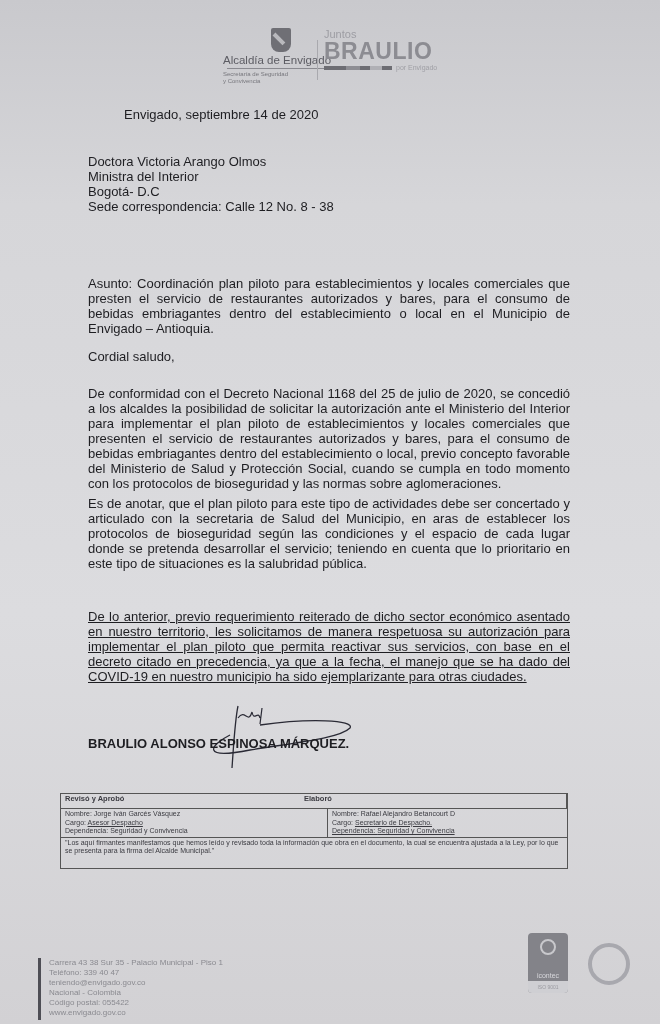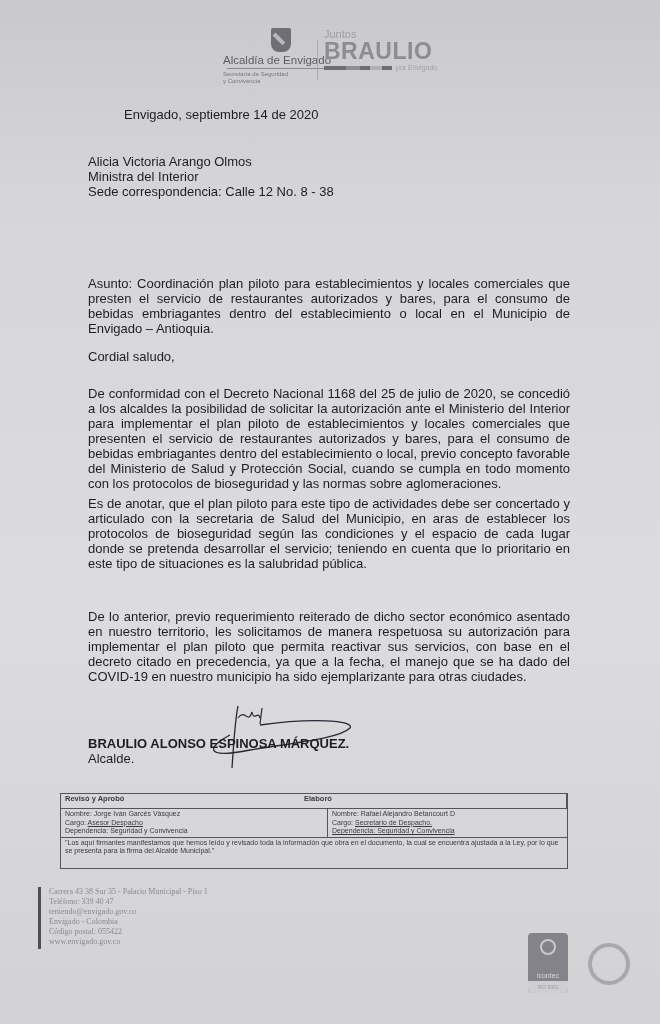--- a/index.html
+++ b/index.html
@@ -35,37 +35,37 @@
   .por { font-size: 7px; color: #a0a0a6; }
 
   .text { position: absolute; left: 88px; width: 482px; font-size: 13px; line-height: 15px; }
   .just { text-align: justify; text-align-last: left; }
   .date { top: 107px; margin-left: 36px; }
   .addr { top: 154px; }
   .asunto { top: 276px; }
   .saludo { top: 349px; }
   .p1 { top: 386px; }
   .p2 { top: 496px; }
-  .p3 { top: 609px; }
-  .signer { position: absolute; left: 88px; top: 736px; font-size: 13px; line-height: 15px; }
+  .p3 { top: 609px; text-decoration: underline; }
+  .signer { position: absolute; left: 88px; top: 736px; font-size: 13px; line-height: 15px; text-align: right; }
   .signer b { font-weight: bold; }
   .signature { position: absolute; left: 190px; top: 700px; width: 170px; height: 70px; }
 
   
   .approval { position: absolute; left: 60px; top: 793px; width: 506px; border: 1px solid #555; font-size: 7px; line-height: 8.5px; color: #3a3a40; }
   .approval .row { display: flex; }
   .approval .cell { flex: 0 0 auto; padding: 1px 4px; }
   .approval .c1 { width: 258px; border-right: 1px solid #555; }
   .approval .c2 { flex: 1; }
   .approval .head { border-bottom: 1px solid #555; height: 14px; font-weight: bold; font-size: 7.5px; }
   .approval .disclaimer { padding: 1px 4px; height: 28px; border-top: 1px solid #555; }
   u { text-decoration: underline; }
 
   
-  .footer { position: absolute; left: 38px; top: 887px; font-size: 8px; line-height: 10px; color: #8a8a90; padding-left: 8px; border-left: 3px solid #4e4e55; height: 62px; font-family: Liberation Serif, serif; }
+  .footer { position: absolute; left: 38px; top: 958px; font-size: 8px; line-height: 10px; color: #8a8a90; padding-left: 8px; border-left: 3px solid #4e4e55; height: 62px; }
   .icontec { position: absolute; left: 528px; top: 933px; width: 40px; height: 60px; border-radius: 4px; background: #838389; overflow: hidden; }
   .icontec .lbl { position: absolute; bottom: 14px; width: 100%; text-align: center; color: #d8d8dc; font-size: 7px; }
   .icontec .iso { position: absolute; bottom: 0; width: 100%; height: 12px; background: #cfcfd3; color: #9a9aa0; font-size: 5px; text-align: center; line-height: 12px; }
   .icontec .rings { position: absolute; top: 6px; left: 12px; width: 16px; height: 16px; border: 2px solid #c8c8cc; border-radius: 50%; box-sizing: border-box; }
   .seal { position: absolute; left: 588px; top: 943px; width: 42px; height: 42px; border: 4px solid #a8a8ae; border-radius: 50%; box-sizing: border-box; }
 </style>
 </head>
 <body>
 
 <div class="page">
@@ -91,40 +91,40 @@
           <span style="width:10px;background:#6d6d73"></span>
         </div>
         <span class="por">por Envigado</span>
       </div>
     </div>
   </div>
 
   <div class="text date">Envigado, septiembre 14 de 2020</div>
 
   <div class="text addr">
-    <div>Alicia Victoria Arango Olmos</div>
+    <div>Doctora Victoria Arango Olmos</div>
     <div>Ministra del Interior</div>
+    <div>Bogotá- D.C</div>
     <div>Sede correspondencia: Calle 12 No. 8 - 38</div>
   </div>
 
   <div class="text asunto just">Asunto: Coordinación plan piloto para establecimientos y locales comerciales que presten el servicio de restaurantes autorizados y bares, para el consumo de bebidas embriagantes dentro del establecimiento o local en el Municipio de Envigado – Antioquia.</div>
   <div class="text saludo">Cordial saludo,</div>
   <div class="text p1 just">De conformidad con el Decreto Nacional 1168 del 25 de julio de 2020, se concedió a los alcaldes la posibilidad de solicitar la autorización ante el Ministerio del Interior para implementar el plan piloto de establecimientos y locales comerciales que presenten el servicio de restaurantes autorizados y bares, para el consumo de bebidas embriagantes dentro del establecimiento o local, previo concepto favorable del Ministerio de Salud y Protección Social, cuando se cumpla en todo momento con los protocolos de bioseguridad y las normas sobre aglomeraciones.</div>
   <div class="text p2 just">Es de anotar, que el plan piloto para este tipo de actividades debe ser concertado y articulado con la secretaria de Salud del Municipio, en aras de establecer los protocolos de bioseguridad según las condiciones y el espacio de cada lugar donde se pretenda desarrollar el servicio; teniendo en cuenta que lo prioritario en este tipo de situaciones es la salubridad pública.</div>
   <div class="text p3 just">De lo anterior, previo requerimiento reiterado de dicho sector económico asentado en nuestro territorio, les solicitamos de manera respetuosa su autorización para implementar el plan piloto que permita reactivar sus servicios, con base en el decreto citado en precedencia, ya que a la fecha, el manejo que se ha dado del COVID-19 en nuestro municipio ha sido ejemplarizante para otras ciudades.</div>
 
   <svg class="signature" viewBox="0 0 170 70">
     <path d="M40 35 C 20 45, 10 60, 60 50 C 110 42, 150 38, 160 28 C 165 20, 120 18, 70 25" fill="none" stroke="#2a2a35" stroke-width="1.3"></path>
     <path d="M48 6 C 45 20, 44 40, 42 68" fill="none" stroke="#2a2a35" stroke-width="1.3"></path>
     <path d="M48 18 C 55 8, 58 25, 62 12 C 64 22, 68 10, 70 18 M72 8 L 70 24" fill="none" stroke="#2a2a35" stroke-width="1.2"></path>
   </svg>
 
   <div class="signer">
     <div><b>BRAULIO ALONSO ESPINOSA MÁRQUEZ.</b></div>
-    <div>Alcalde.</div>
   </div>
 
   <div class="approval">
     <div class="row head">
       <div class="cell c2">Revisó y Aprobó</div>
       <div class="cell c1">Elaboró</div>
     </div>
     <div class="row">
       <div class="cell c1">
         <div><span>Nombre: </span><span>Jorge Iván Garcés Vásquez</span></div>
@@ -137,21 +137,21 @@
         <div><u><span>Dependencia: </span><span>Seguridad y Convivencia</span></u></div>
       </div>
     </div>
     <div class="disclaimer">"Los aquí firmantes manifestamos que hemos leído y revisado toda la información que obra en el documento, la cual se encuentra ajustada a la Ley, por lo que se presenta para la firma del Alcalde Municipal."</div>
   </div>
 
   <div class="footer">
     <div>Carrera 43  38 Sur 35 - Palacio Municipal - Piso 1</div>
     <div>Teléfono: 339 40 47</div>
     <div>teniendo@envigado.gov.co</div>
-    <div>Envigado - Colombia</div>
+    <div>Nacional - Colombia</div>
     <div>Código postal: 055422</div>
     <div>www.envigado.gov.co</div>
   </div>
 
   <div class="icontec">
     <div class="rings"></div>
     <div class="lbl">icontec</div>
     <div class="iso">ISO 9001</div>
   </div>
   <div class="seal"></div>

